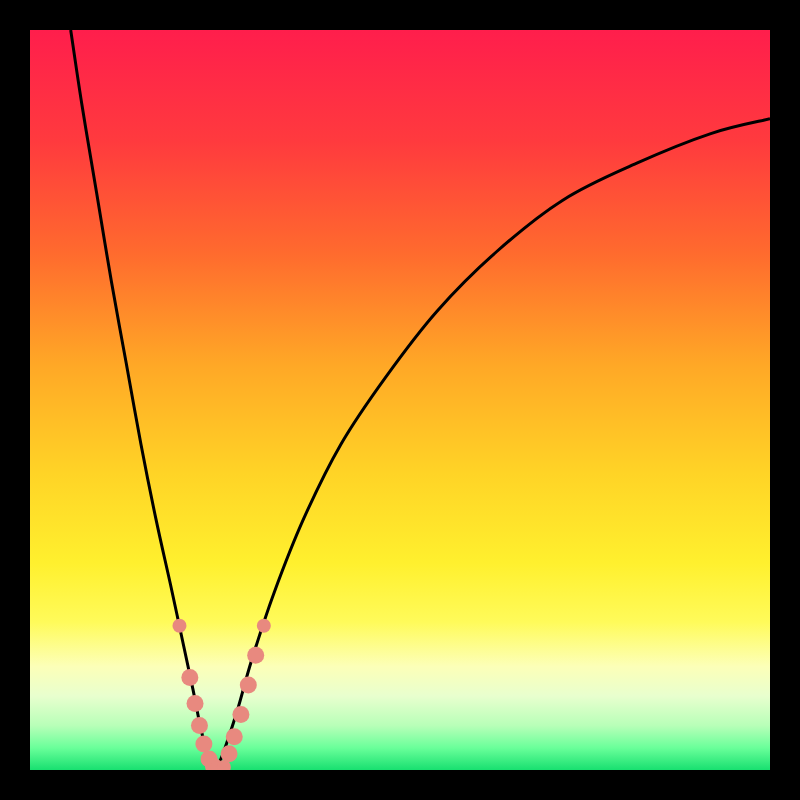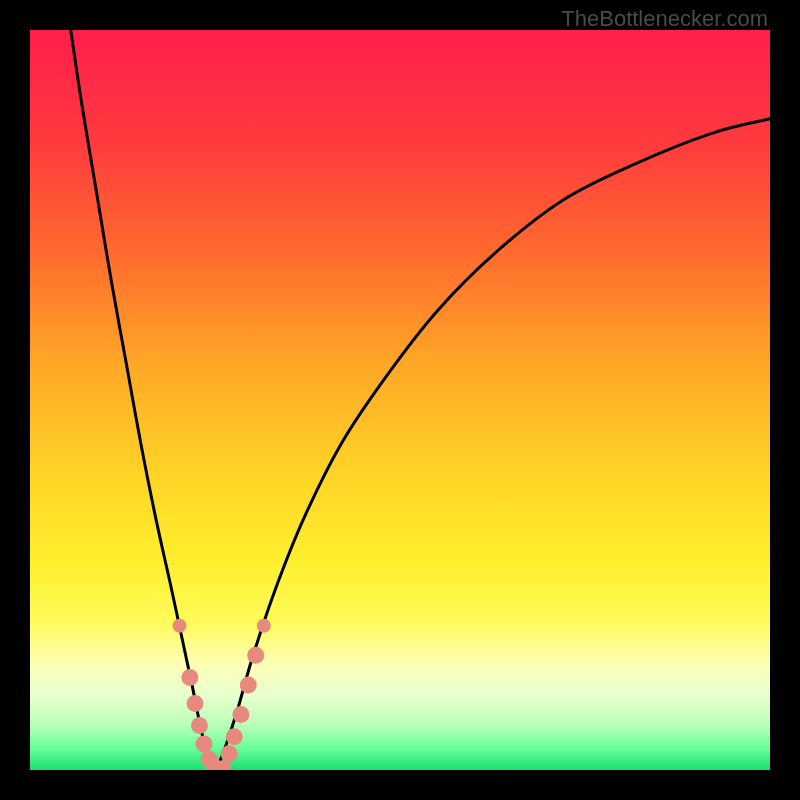--- a/index.html
+++ b/index.html
@@ -6,21 +6,20 @@
     body { width: 800px; height: 800px; position: relative; font-family: Arial, sans-serif; }
     .container { width: 800px; height: 800px; position: relative; background: #000; }
     .plot-area { position: absolute; left: 30px; top: 30px; width: 740px; height: 740px; }
     .watermark { position: absolute; top: 6px; right: 32px; color: #4a4a4a; font-size: 22px; font-weight: 500; z-index: 10; }
     svg { position: absolute; left: 0; top: 0; }
   </style>
 </head>
 <body>
 
 <div class="container">
-  <div class="watermark">TheBottlenecker.com</div>
   <div class="plot-area">
     <svg width="740" height="740" viewBox="0 0 740 740">
       <defs>
         <linearGradient id="bg-grad" x1="0" y1="0" x2="0" y2="1">
         <stop offset="0%" stop-color="#ff1e4c"></stop>
             <stop offset="15%" stop-color="#ff3a3e"></stop>
             <stop offset="30%" stop-color="#ff6a2e"></stop>
             <stop offset="45%" stop-color="#ffa726"></stop>
             <stop offset="60%" stop-color="#ffd426"></stop>
             <stop offset="72%" stop-color="#fff02e"></stop>

